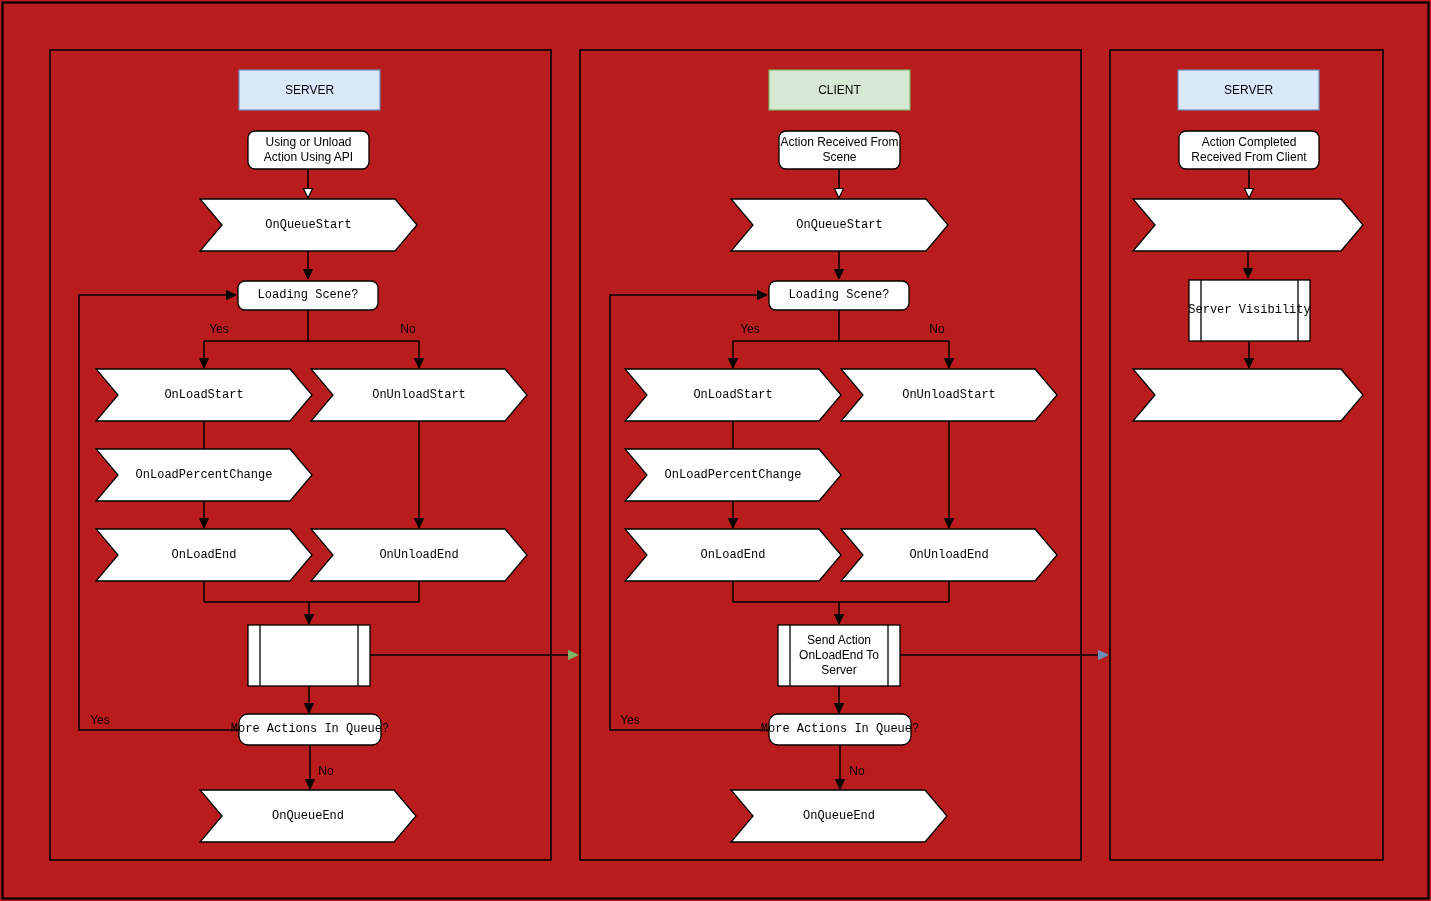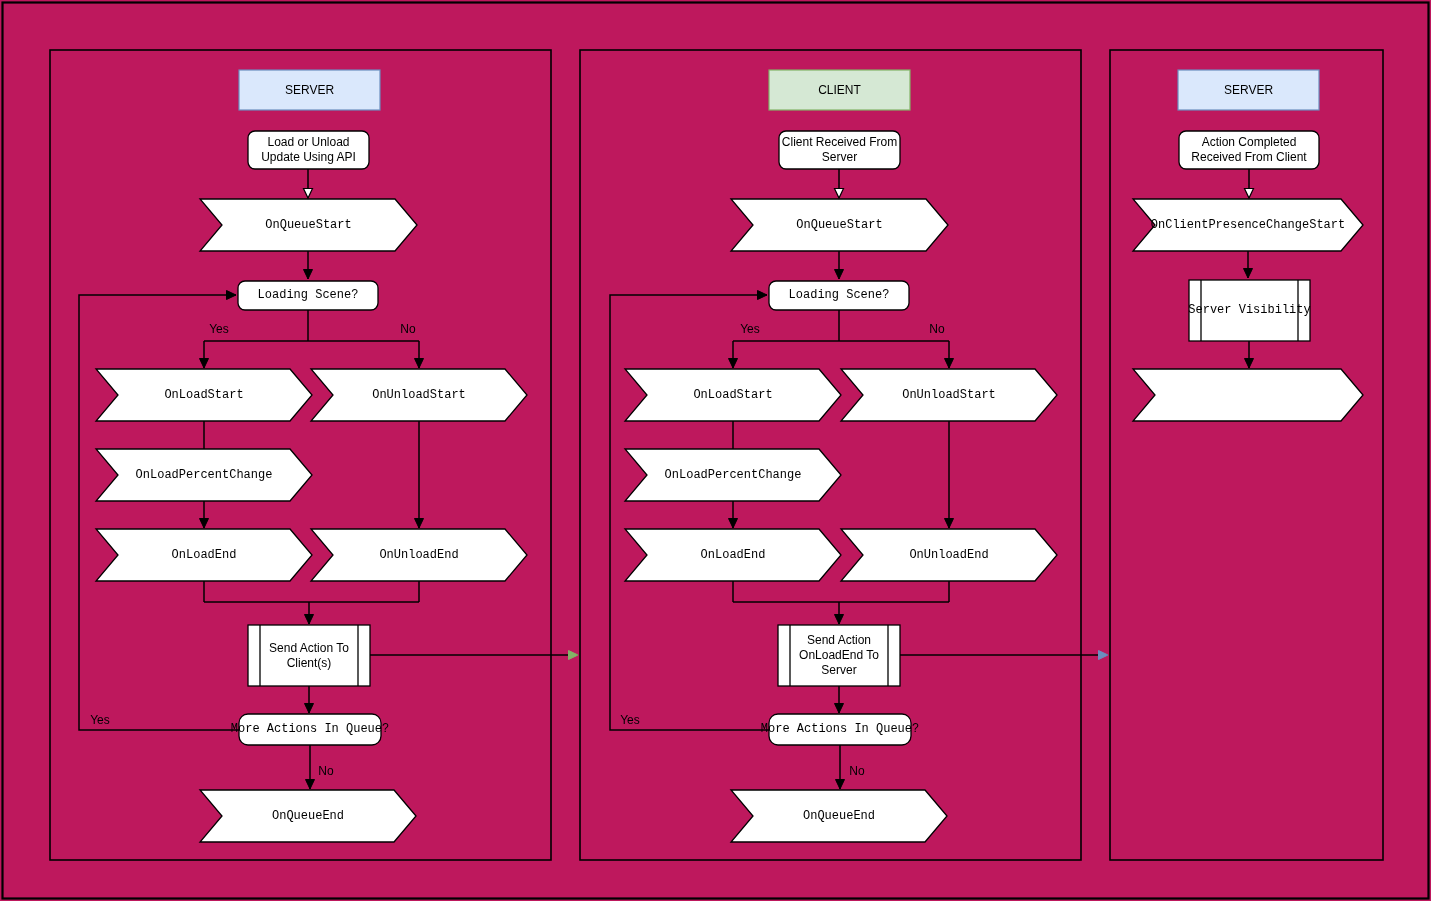--- a/index.html
+++ b/index.html
@@ -1,16 +1,16 @@
 <!DOCTYPE html>
 <html><head>
 <meta charset="utf-8">
 <style>
   html,body{margin:0;padding:0;background:#fff;}
-  .stage{position:relative;width:1431px;height:901px;background:#be185d;overflow:hidden;
+  .stage{position:relative;width:1431px;height:901px;background:#b91c1c;overflow:hidden;
          font-family:"Liberation Sans",sans-serif;color:#000;}
   .stage svg{position:absolute;left:0;top:0;}
   .lbl{position:absolute;display:flex;align-items:center;justify-content:center;
        text-align:center;font-size:12px;line-height:1.25;color:#000;}
   .nw{white-space:nowrap;font-family:Liberation Mono, monospace;}
   .shape{fill:#fff;stroke:#000;stroke-width:1.3;}
   .rr{fill:#fff;stroke:#000;stroke-width:1.3;}
   .bar{stroke:#000;stroke-width:1.3;}
   .conn{fill:none;stroke:#000;stroke-width:1.5;}
   .panel{fill:none;stroke:#000;stroke-width:1.6;}
@@ -115,50 +115,48 @@
   <line class="bar" x1="1201" y1="280" x2="1201" y2="341"></line>
   <line class="bar" x1="1298" y1="280" x2="1298" y2="341"></line>
   <polygon class="shape" points="1133,369 1341,369 1363,395 1341,421 1133,421 1155,395"></polygon>
 
   <path class="conn" d="M1249,169 V198" marker-end="url(#mO)"></path>
   <path class="conn" d="M1248,251 V278" marker-end="url(#mS)"></path>
   <path class="conn" d="M1249,341 V368" marker-end="url(#mS)"></path>
 </svg>
 
 <div class="lbl" style="left:239px;top:70px;width:141px;height:40px">SERVER</div>
-<div class="lbl" style="left:249px;top:131px;width:119px;height:38px">Load or Unload Update Using API</div>
+<div class="lbl" style="left:249px;top:131px;width:119px;height:38px">Using or Unload Action Using API</div>
 <div class="lbl nw" style="left:200px;top:199px;width:217px;height:52px">OnQueueStart</div>
 <div class="lbl nw" style="left:238px;top:281px;width:140px;height:29px">Loading Scene?</div>
 <div class="lbl" style="left:204px;top:321px;width:30px;height:16px">Yes</div>
 <div class="lbl" style="left:393px;top:321px;width:30px;height:16px">No</div>
 <div class="lbl nw" style="left:96px;top:369px;width:216px;height:52px">OnLoadStart</div>
 <div class="lbl nw" style="left:311px;top:369px;width:216px;height:52px">OnUnloadStart</div>
 <div class="lbl nw" style="left:96px;top:449px;width:216px;height:52px">OnLoadPercentChange</div>
 <div class="lbl nw" style="left:96px;top:529px;width:216px;height:52px">OnLoadEnd</div>
 <div class="lbl nw" style="left:311px;top:529px;width:216px;height:52px">OnUnloadEnd</div>
-<div class="lbl" style="left:262px;top:625px;width:94px;height:61px">Send Action To Client(s)</div>
 <div class="lbl nw" style="left:239px;top:714px;width:142px;height:31px">More Actions In Queue?</div>
 <div class="lbl" style="left:84px;top:712px;width:32px;height:16px">Yes</div>
 <div class="lbl" style="left:313px;top:763px;width:26px;height:16px">No</div>
 <div class="lbl nw" style="left:200px;top:790px;width:216px;height:52px">OnQueueEnd</div>
 
 <div class="lbl" style="left:769px;top:70px;width:141px;height:40px">CLIENT</div>
-<div class="lbl" style="left:780px;top:131px;width:119px;height:38px">Client Received From Server</div>
+<div class="lbl" style="left:780px;top:131px;width:119px;height:38px">Action Received From Scene</div>
 <div class="lbl nw" style="left:731px;top:199px;width:217px;height:52px">OnQueueStart</div>
 <div class="lbl nw" style="left:769px;top:281px;width:140px;height:29px">Loading Scene?</div>
 <div class="lbl" style="left:735px;top:321px;width:30px;height:16px">Yes</div>
 <div class="lbl" style="left:922px;top:321px;width:30px;height:16px">No</div>
 <div class="lbl nw" style="left:625px;top:369px;width:216px;height:52px">OnLoadStart</div>
 <div class="lbl nw" style="left:841px;top:369px;width:216px;height:52px">OnUnloadStart</div>
 <div class="lbl nw" style="left:625px;top:449px;width:216px;height:52px">OnLoadPercentChange</div>
 <div class="lbl nw" style="left:625px;top:529px;width:216px;height:52px">OnLoadEnd</div>
 <div class="lbl nw" style="left:841px;top:529px;width:216px;height:52px">OnUnloadEnd</div>
 <div class="lbl" style="left:792px;top:625px;width:94px;height:61px">Send Action OnLoadEnd To Server</div>
 <div class="lbl nw" style="left:769px;top:714px;width:142px;height:31px">More Actions In Queue?</div>
 <div class="lbl" style="left:614px;top:712px;width:32px;height:16px">Yes</div>
 <div class="lbl" style="left:844px;top:763px;width:26px;height:16px">No</div>
 <div class="lbl nw" style="left:731px;top:790px;width:216px;height:52px">OnQueueEnd</div>
 
 <div class="lbl" style="left:1178px;top:70px;width:141px;height:40px">SERVER</div>
 <div class="lbl" style="left:1180px;top:131px;width:138px;height:38px">Action Completed Received From Client</div>
-<div class="lbl nw" style="left:1133px;top:199px;width:230px;height:52px">OnClientPresenceChangeStart</div>
 <div class="lbl nw" style="left:1196px;top:280px;width:107px;height:61px">Server Visibility</div>
 </div>
 
 </body></html>

